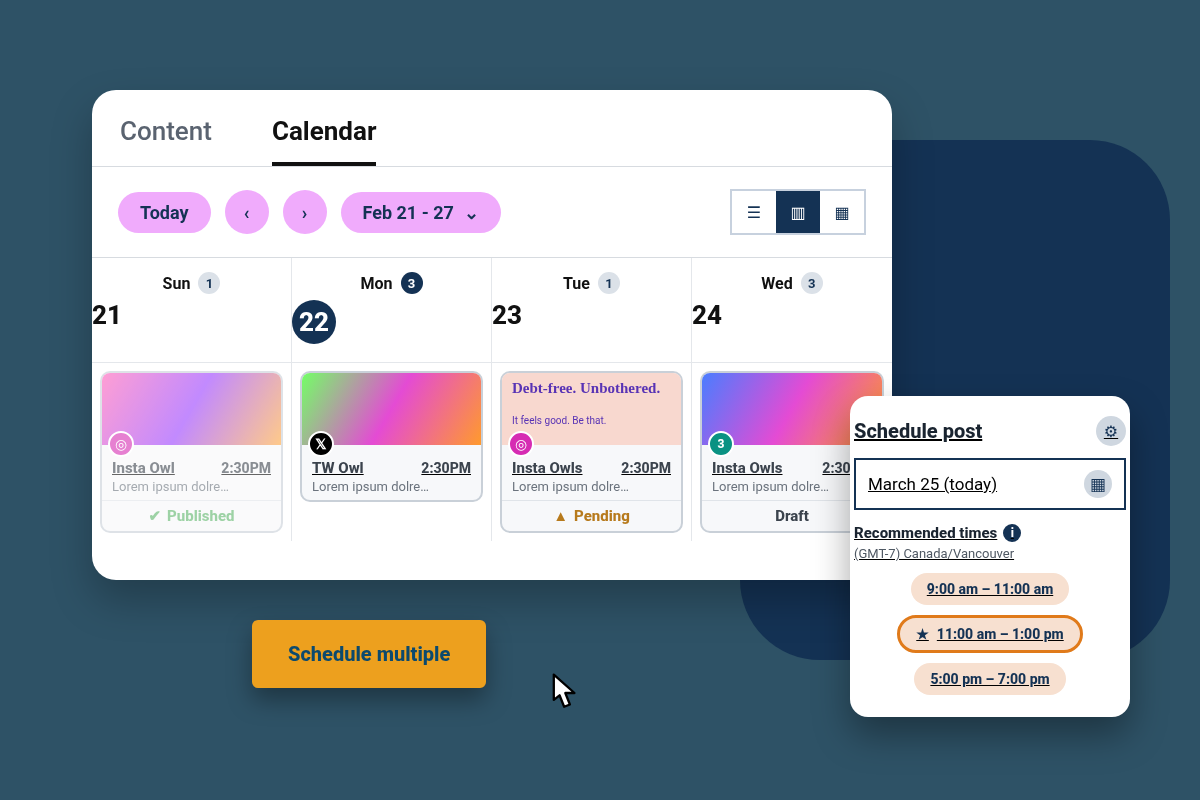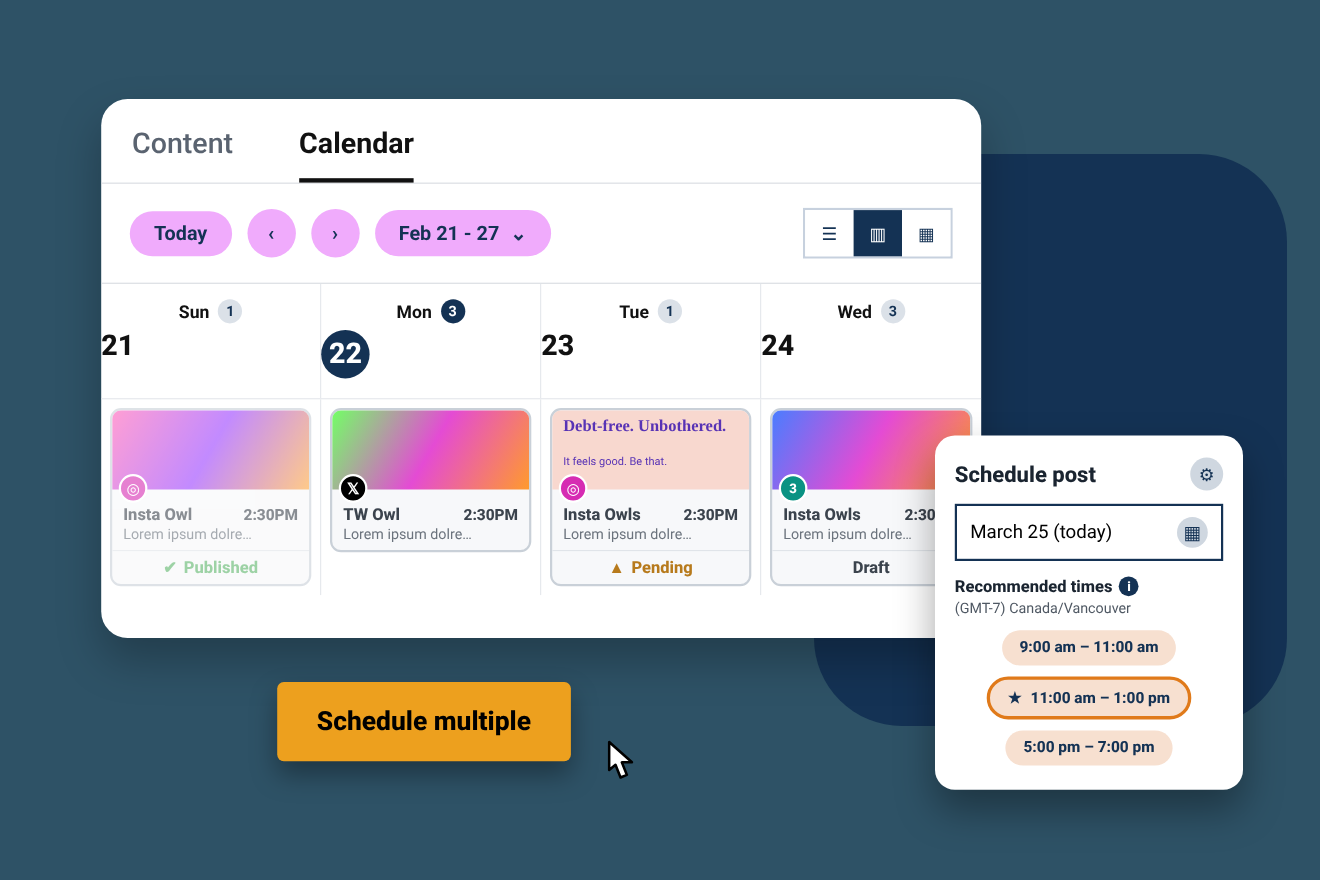--- a/index.html
+++ b/index.html
@@ -152,38 +152,38 @@
     position:absolute; left:6px; bottom:-12px;
     width:26px; height:26px; border-radius:50%;
     border:2px solid #fff;
     display:flex;align-items:center;justify-content:center;
     color:#fff; font-size:14px;
   }
   .net-ig{ background:#d62cb3; }
   .net-x{ background:#000; font-weight:700; }
   .net-multi{ background:#0a9283; font-size:12px; font-weight:800; }
   .card-body{ padding:14px 10px 6px; }
-  .row1{ display:flex; justify-content:space-between; align-items:flex-end; }
+  .row1{ display:flex; justify-content:space-between; align-items:center;text-decoration:underline; }
   .acct{ font-weight:800; color:#3b434d; font-size:15px;}
   .time{ font-weight:800; color:#3b434d; font-size:14px;}
   .snip{ color:#6b737d; font-size:13px; margin-top:2px; white-space:nowrap; overflow:hidden; text-overflow:ellipsis;}
   .status{ display:flex; align-items:center; justify-content:center; gap:6px; border-top:1px solid #e0e4e9; padding:6px 0; font-weight:800; font-size:15px;}
   .status.published{ color:#5db56a;}
   .status.pending{ color:#b77a1c;}
   .status.draft{ color:#3b434d;}
 
   
   .cta {
     position:absolute;
     top:620px;
     left:252px;
     background:#eda01e;
-    color:#000000;
+    color:#0c4a6e;
     font-weight:800;
-    font-size:24px;
+    font-size:20px;
     padding:22px 36px;
     border-radius:6px;
     box-shadow:0 12px 24px rgba(0,0,0,.35);
     cursor:pointer;
   }
   .cursor-icon{
     position:absolute;
     top:670px; left:540px;
     width:46px; height:46px;
     pointer-events:none;
@@ -191,21 +191,22 @@
 
   
   .pop {
     position:absolute;
     top:396px;
     left:850px;
     width:280px;
     background:#fff;
     border-radius:18px;
     box-shadow:0 18px 36px rgba(0,0,0,.35);
-    padding:20px 18px 22px;
+    padding:20px 4px 22px;
+    text-decoration:underline;
   }
   .pop-head{ display:flex; justify-content:space-between; align-items:center; margin-bottom:12px;}
   .pop-title{ font-size:20px; font-weight:800; color:#1a2430;}
   .gear{
     width:30px;height:30px;border-radius:50%;
     background:#cfd7e0; color:#143254;
     display:flex;align-items:center;justify-content:center;
     cursor:pointer;
   }
   .date-field{

